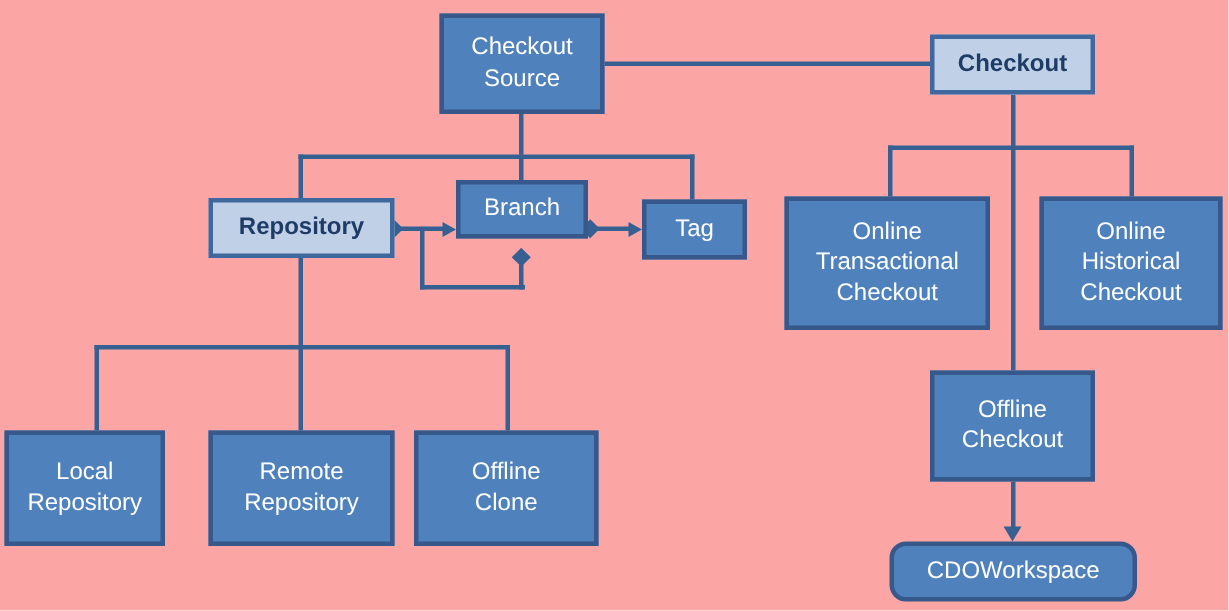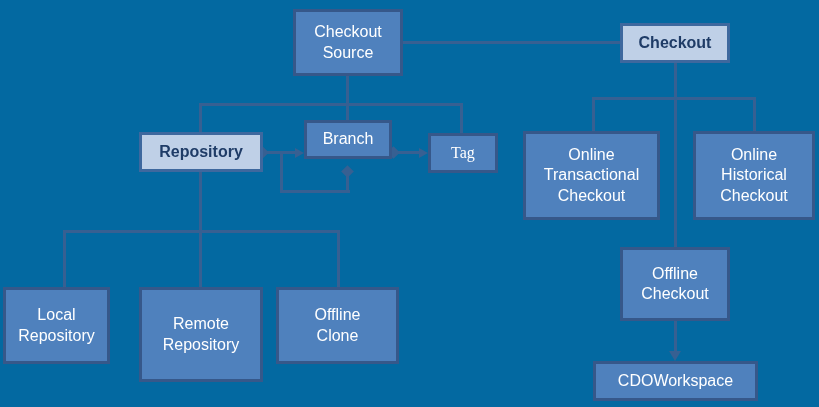--- a/index.html
+++ b/index.html
@@ -1,17 +1,17 @@
 <!DOCTYPE html>
 <html><head>
 <meta charset="utf-8">
 <style>
   html,body{margin:0;padding:0;background:#ffffff;}
   .canvas{
-    position:relative;width:819px;height:407px;background:#0369a1;
+    position:relative;width:819px;height:407px;background:#fca5a5;
     font-family:"Liberation Sans",sans-serif;overflow:hidden;
   }
   .node{
     position:absolute;display:flex;align-items:center;justify-content:center;
     text-align:center;white-space:pre-line;box-sizing:border-box;
     font-size:16px;line-height:1.28;
   }
   .node.dark{
     background:#4F81BD;border:3px solid #36588A;color:#ffffff;
   }
@@ -72,33 +72,33 @@
 
   <div class="edge" style="left:674px;top:321px;width:3px;height:31px;"></div>
   <div class="arrow-down" style="left:669px;top:351px;"></div>
 
   <div class="node dark" style="left:293px;top:9px;width:110px;height:67px;">Checkout
 Source</div>
   <div class="node light" style="left:620px;top:23px;width:110px;height:40px;">Checkout</div>
 
   <div class="node light" style="left:139px;top:132px;width:124px;height:40px;">Repository</div>
   <div class="node dark" style="left:304px;top:120px;width:88px;height:39px;">Branch</div>
-  <div class="node dark" style="left:428px;top:133px;width:70px;height:40px;font-family:Liberation Serif, serif;">Tag</div>
+  <div class="node dark" style="left:428px;top:133px;width:70px;height:40px;">Tag</div>
 
   <div class="node dark" style="left:523px;top:131px;width:137px;height:89px;">Online
 Transactional
 Checkout</div>
   <div class="node dark" style="left:693px;top:131px;width:122px;height:89px;">Online
 Historical
 Checkout</div>
 
   <div class="node dark" style="left:3px;top:287px;width:107px;height:77px;">Local
 Repository</div>
-  <div class="node dark" style="left:139px;top:287px;width:124px;height:95px;">Remote
+  <div class="node dark" style="left:139px;top:287px;width:124px;height:77px;">Remote
 Repository</div>
   <div class="node dark" style="left:276px;top:287px;width:123px;height:77px;">Offline
 Clone</div>
 
   <div class="node dark" style="left:620px;top:247px;width:110px;height:74px;">Offline
 Checkout</div>
-  <div class="node dark" style="left:593px;top:361px;width:165px;height:40px;">CDOWorkspace</div>
+  <div class="node dark" style="left:593px;top:361px;width:165px;height:40px;border-radius:11px;">CDOWorkspace</div>
 
 </div>
 
 </body></html>

